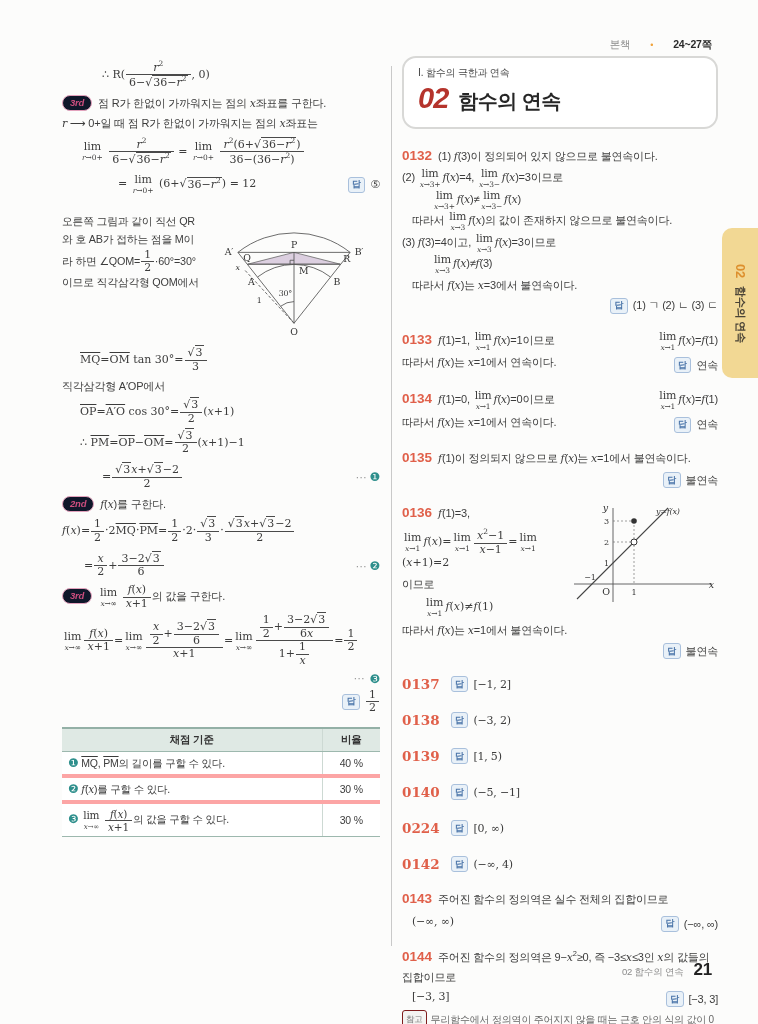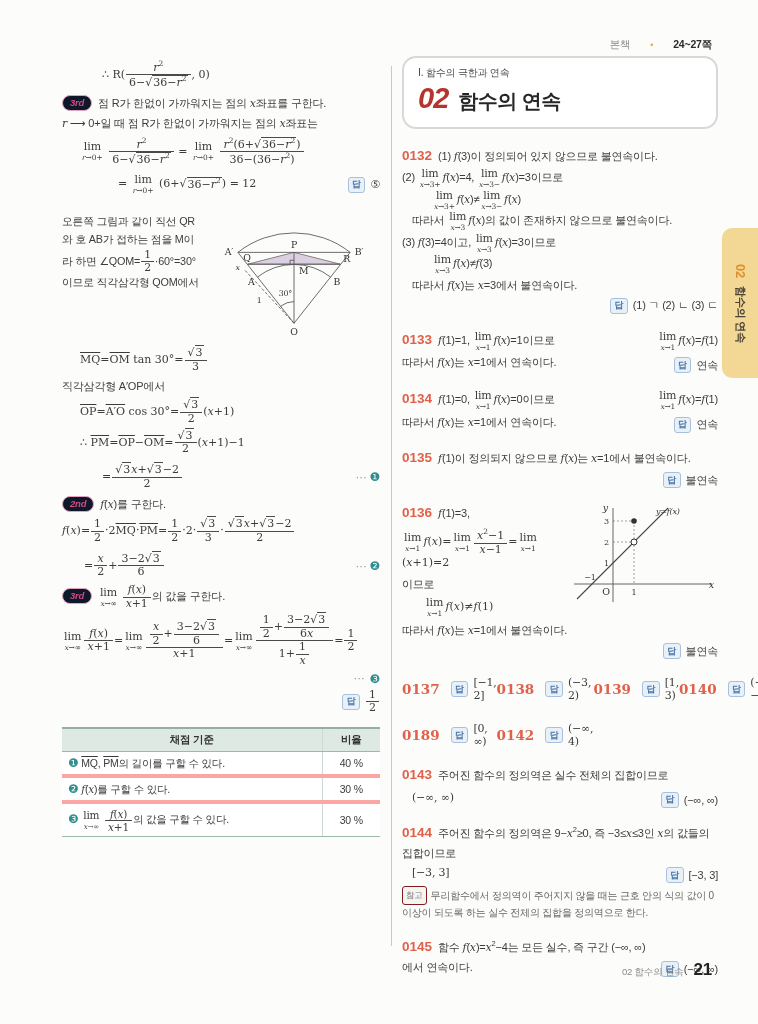--- a/index.html
+++ b/index.html
@@ -77,21 +77,21 @@
   .grade tr:last-child td{border-bottom:1px solid #9db8ae;}
   .grade th+th,.grade td+td{border-left:1px solid #cdd9d3;text-align:center;}
   
   .withfig::after{content:"";display:block;clear:both;}
   .figwrap{float:right;margin:0 0 2px 6px;}
   svg text{font-family:"DejaVu Serif",serif;fill:#333;font-size:9.5px;}
   svg text.it{font-style:italic;}
   svg text.sm{font-size:8px;}
   .fig-stroke{stroke:#5a5a5a;stroke-width:0.9;fill:none;}
   
-  .short-grid{display:grid;grid-template-columns:1fr 1fr 1fr 1fr;row-gap:20px;margin:14px 0 6px;}
+  .short-grid{display:grid;grid-template-columns:1fr;row-gap:20px;margin:14px 0 6px;}
   .short-item{display:flex;align-items:center;gap:5px;font-family:"DejaVu Serif",serif;}
   .prob{margin-bottom:14px;}
   .probhead{line-height:1.7;}
 </style>
 </head>
 <body>
 
 <div class="page-header">
   <span class="h-book">본책</span>
   <span class="h-dot">•</span>
@@ -390,29 +390,29 @@
       <span>[−1, 2]</span>
     </div>
     <div class="short-item">
       <span class="pnum pn-red">0138</span>
       <span class="ans-badge">답</span>
       <span>(−3, 2)</span>
     </div>
     <div class="short-item">
       <span class="pnum pn-red">0139</span>
       <span class="ans-badge">답</span>
-      <span>[1, 3)</span>
+      <span>[1, 5)</span>
     </div>
     <div class="short-item">
       <span class="pnum pn-red">0140</span>
       <span class="ans-badge">답</span>
       <span>(−5, −1]</span>
     </div>
     <div class="short-item">
-      <span class="pnum pn-red">0189</span>
+      <span class="pnum pn-red">0224</span>
       <span class="ans-badge">답</span>
       <span>[0, ∞)</span>
     </div>
     <div class="short-item">
       <span class="pnum pn-red">0142</span>
       <span class="ans-badge">답</span>
       <span>(−∞, 4)</span>
     </div>
   </div>
 

